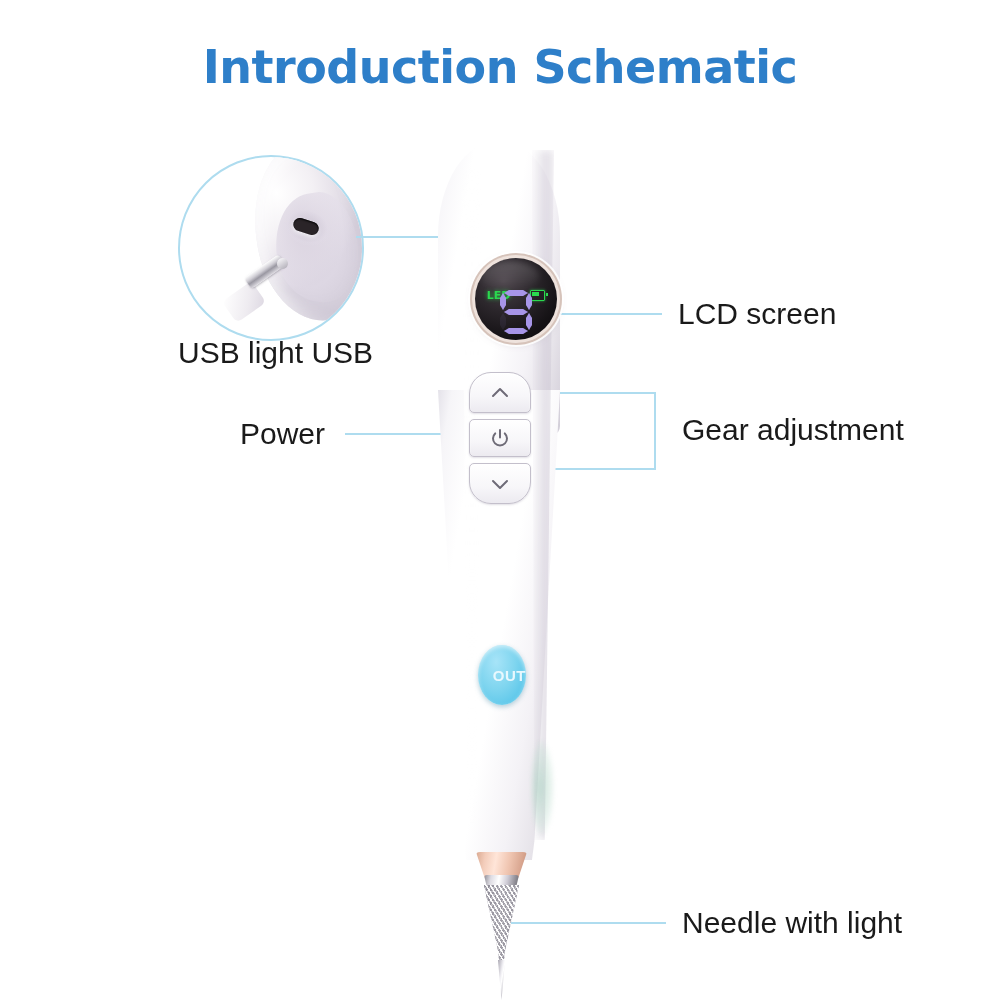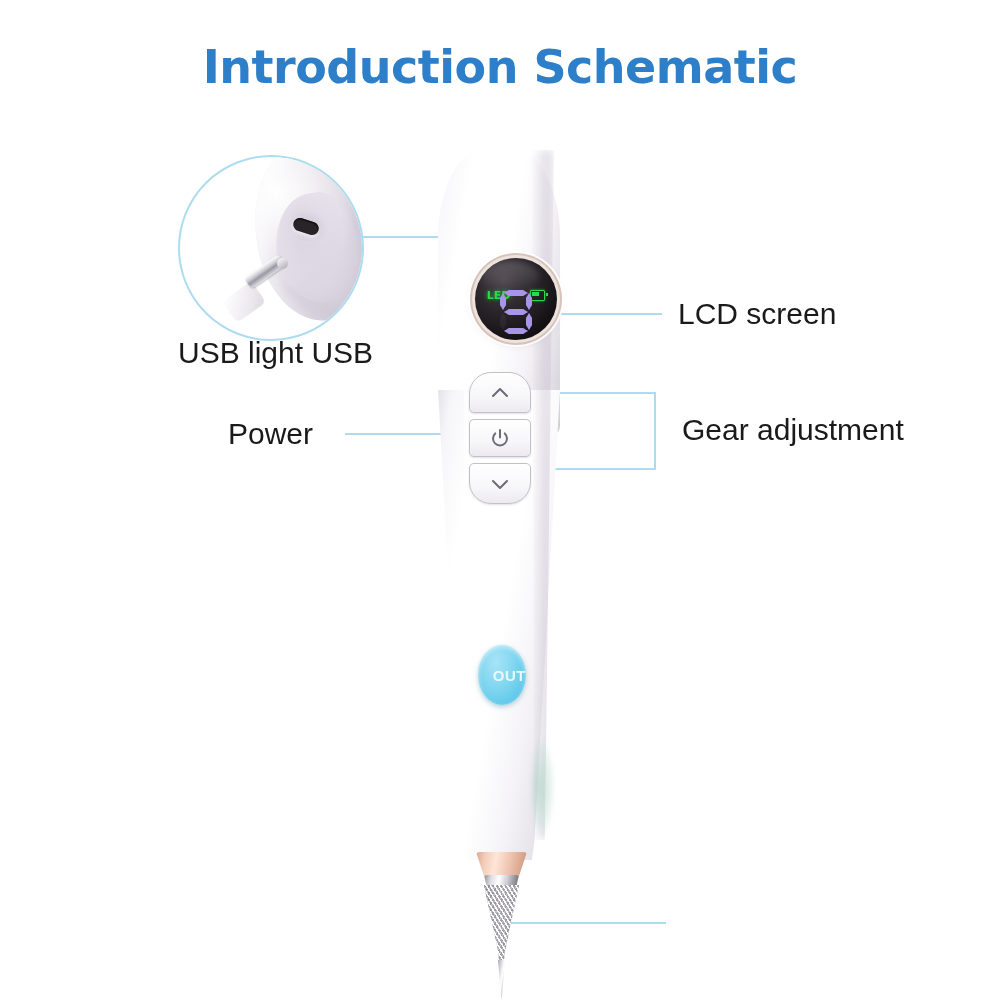--- a/index.html
+++ b/index.html
@@ -508,20 +508,21 @@
     </div>
 
     <div id="rose-band"></div>
     <div id="silver-ring"></div>
     <div id="needle-cone"></div>
     <div id="needle-tip"></div>
   </div>
 
   <div class="label" style="left:178px; top:336px;">USB light USB</div>
 
-  <div class="label" style="left:228px; top:417px;">Power</div>
+  <div class="label" style="left:240px; top:417px;">Power</div>
 
   <div class="label" style="left:682px; top:413px;">Gear adjustment</div>
 
   <div class="label" style="left:678px; top:297px;">LCD screen</div>
 
+  <div class="label" style="left:682px; top:906px;">Needle with light</div>
 
 </div>
 
 </body></html>

